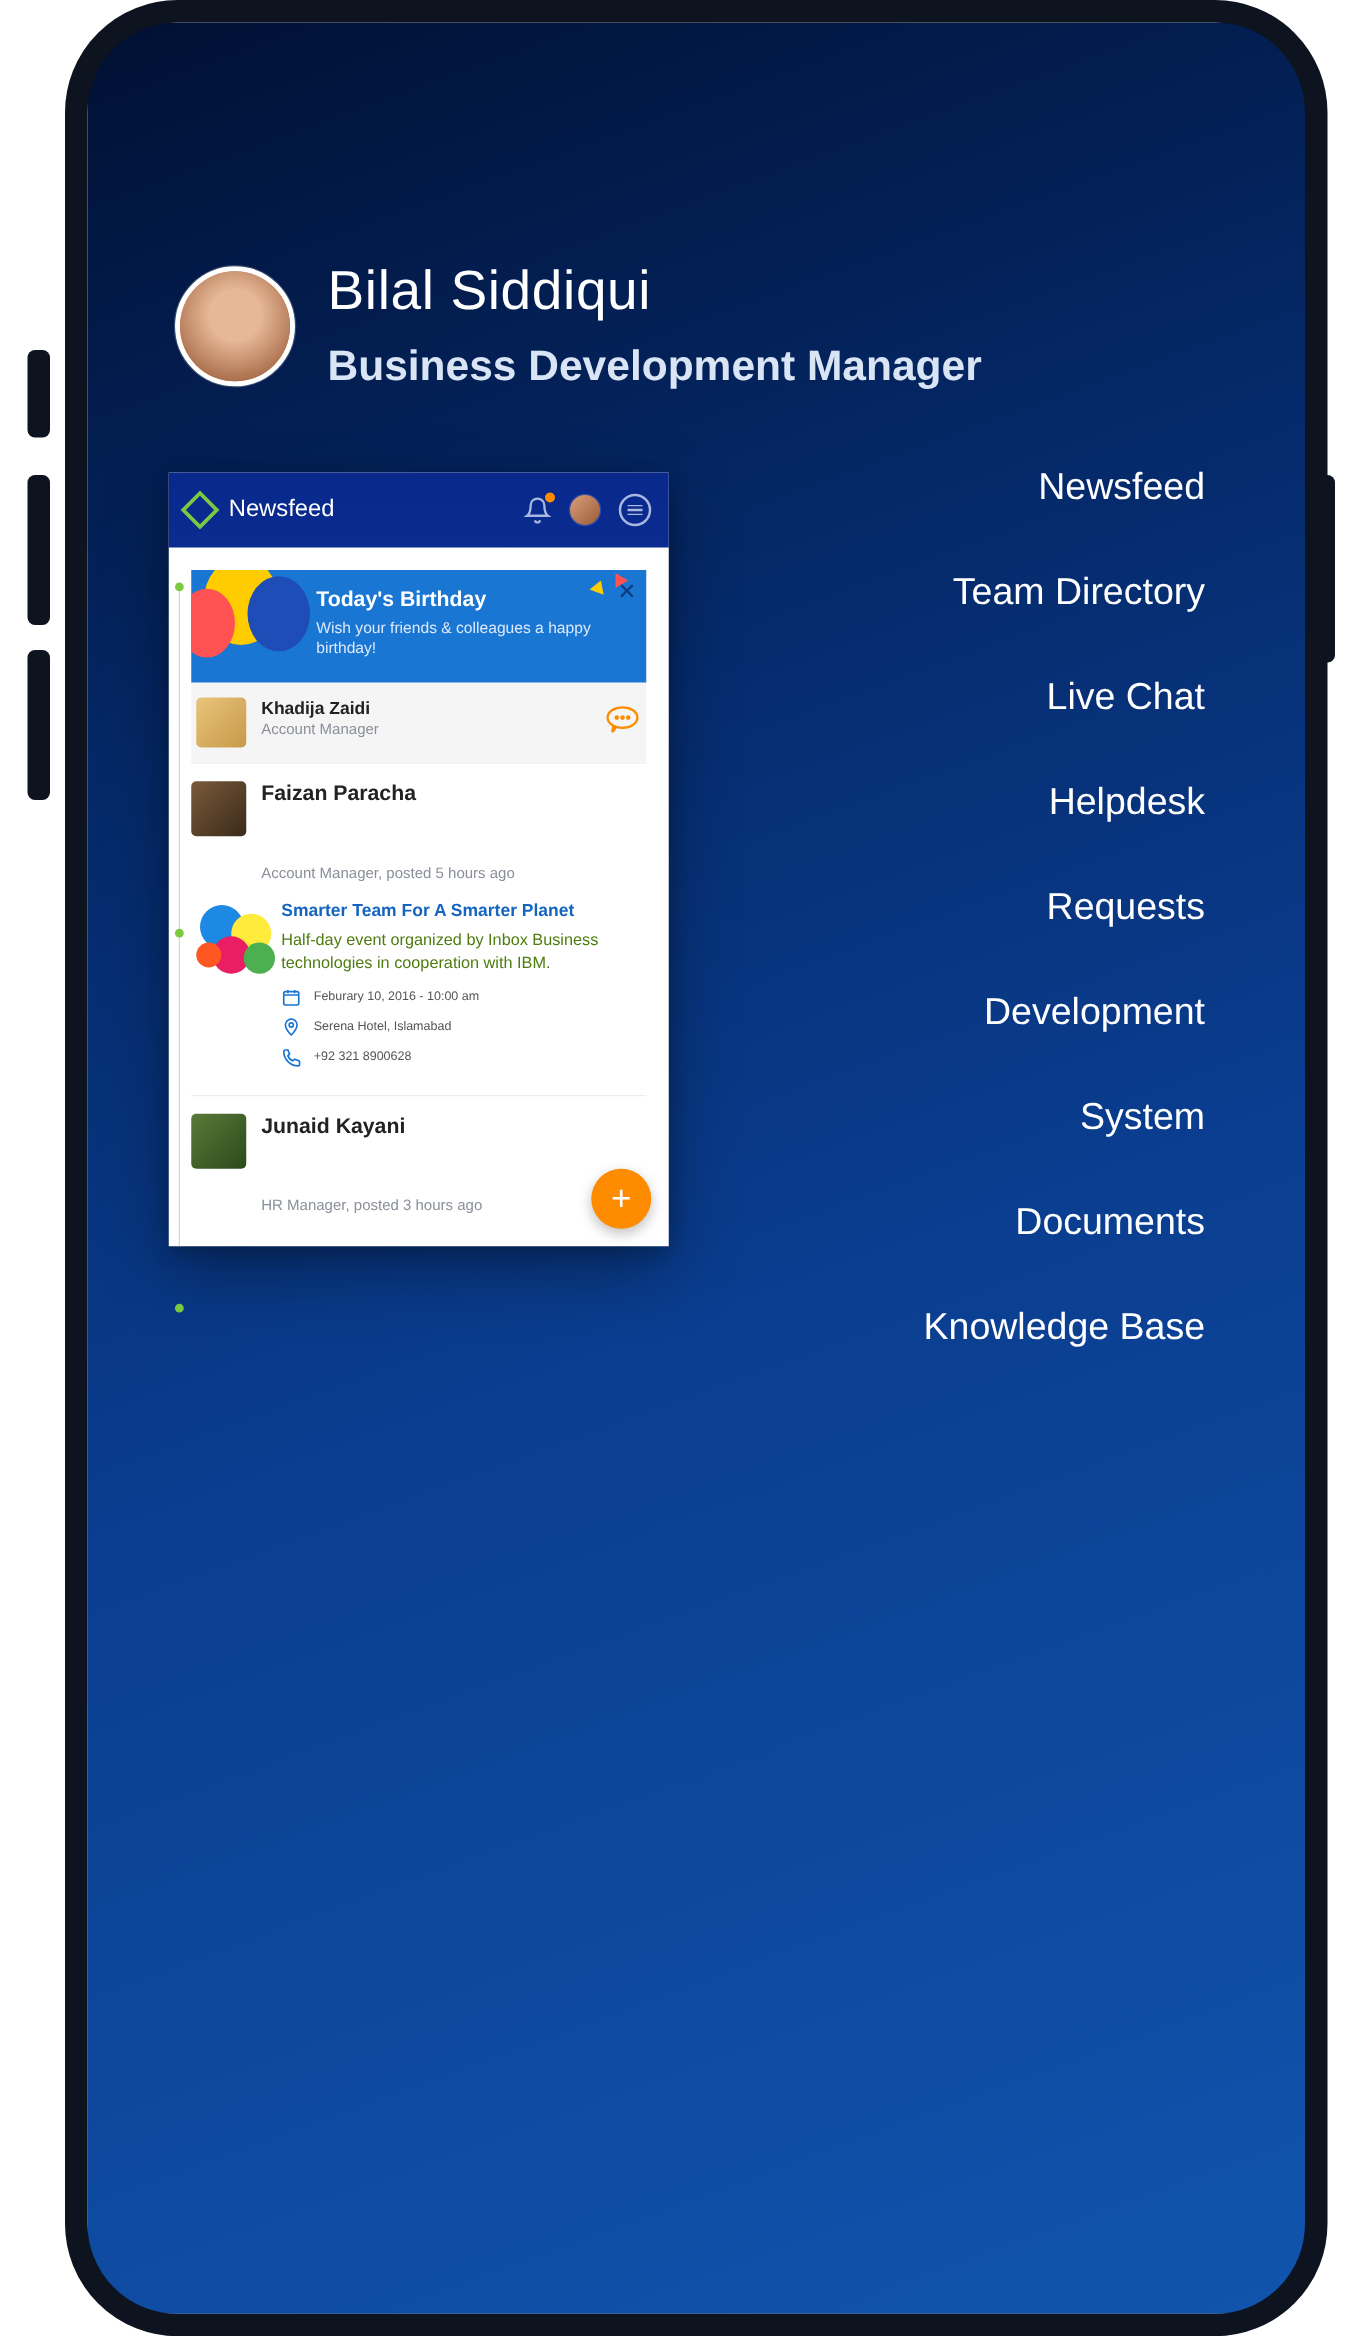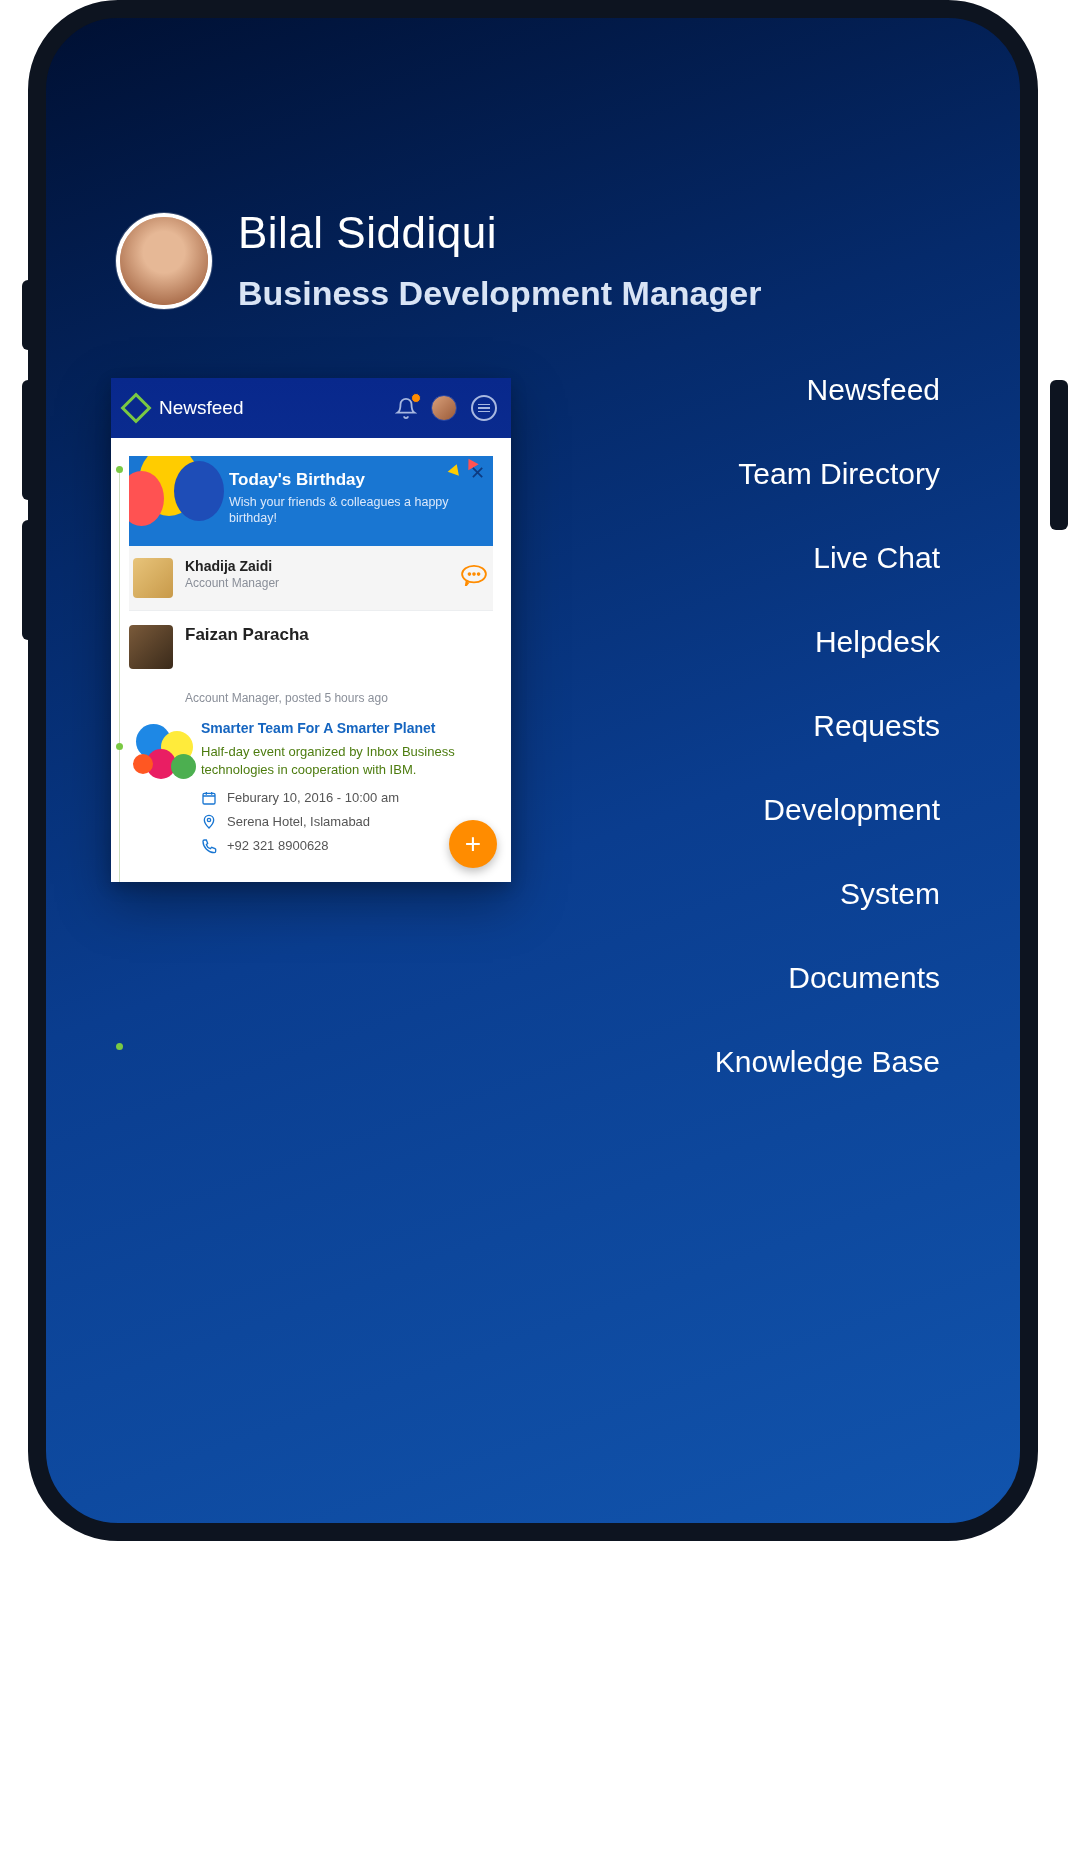--- a/index.html
+++ b/index.html
@@ -6,23 +6,23 @@
 body {
   font-family: -apple-system, BlinkMacSystemFont, "Segoe UI", Helvetica, Arial, sans-serif;
   background: #fff;
   width: 1088px;
   height: 1869px;
   position: relative;
 }
 .phone-frame {
   position: absolute;
   top: 0;
-  left: 28px;
+  left: 52px;
   width: 1010px;
-  height: 1541px;
+  height: 1869px;
   background: linear-gradient(160deg, #001033 0%, #052a6b 30%, #0a3d8f 55%, #1154ad 100%);
   border: 18px solid #0d1420;
   border-radius: 90px;
   overflow: hidden;
 }
 .side-buttons {
   position: absolute;
   left: 22px;
   background: #0d1420;
   border-radius: 6px;
@@ -137,21 +137,21 @@
 }
 .blob { position:absolute; border-radius:50%;}
 .blob.bl1{width:35px;height:35px;background:#1e88e5;left:5px;top:5px;}
 .blob.bl2{width:32px;height:32px;background:#ffeb3b;left:30px;top:12px;}
 .blob.bl3{width:30px;height:30px;background:#e91e63;left:15px;top:30px;}
 .blob.bl4{width:25px;height:25px;background:#4caf50;left:40px;top:35px;}
 .blob.bl5{width:20px;height:20px;background:#ff5722;left:2px;top:35px;}
 .post-body { flex:1; font-size:13px;}
 .post-title { color:#1565c0; font-weight:600; font-size:14px; line-height:1.3; margin-bottom:6px;}
 .post-desc { color:#4d7c0f; line-height:1.4; margin-bottom:10px;}
-.detail-row { display:flex; align-items:center; gap:10px; color:#555; font-size:13px; margin-bottom:8px;}
+.detail-row { display:flex; align-items:center; gap:10px; color:#555; font-size:10px; margin-bottom:8px;}
 .detail-icon { width:16px; height:16px; color:#1976d2; flex-shrink:0;}
 .fab {
   position:absolute; bottom:14px; right:14px; width:48px; height:48px; border-radius:50%;
   background:#ff8c00; color:#fff; display:flex; align-items:center; justify-content:center;
   font-size:28px; font-weight:300; box-shadow:0 4px 10px rgba(0,0,0,.25); cursor:pointer;
 }
 .pad-bottom { height: 6px;}
 </style>
 </head>
 <body>
@@ -280,20 +280,29 @@
             <div class="detail-row">
               <svg class="detail-icon" viewBox="0 0 24 24" fill="none" stroke="#1976d2" stroke-width="2">
                   <path d="M22 17v3a2 2 0 0 1-2 2c-9 0-17-8-17-17a2 2 0 0 1 2-2h3l2 5-2 2c1 3 3 5 6 6l2-2 5 2z"></path>
                 </svg>
               <span>+92 321 8900628</span>
             </div>
           </div>
         </div>
       </div>
 
+      <div class="post-block" style="padding-bottom:20px">
+        <div class="post-header" style="margin-bottom:0">
+          <div class="post-av" style="background:linear-gradient(135deg,#5a7a3a,#2a4a1a)"></div>
+          <div class="post-meta">
+            <div class="person-name">Junaid Kayani</div>
+            <div class="person-role">HR Manager, posted 3 hours ago</div>
+          </div>
+        </div>
+      </div>
       <div class="pad-bottom"></div>
     </div>
 
     <div class="fab">
       <span>+</span>
     </div>
   </div>
 
 </div>
 

